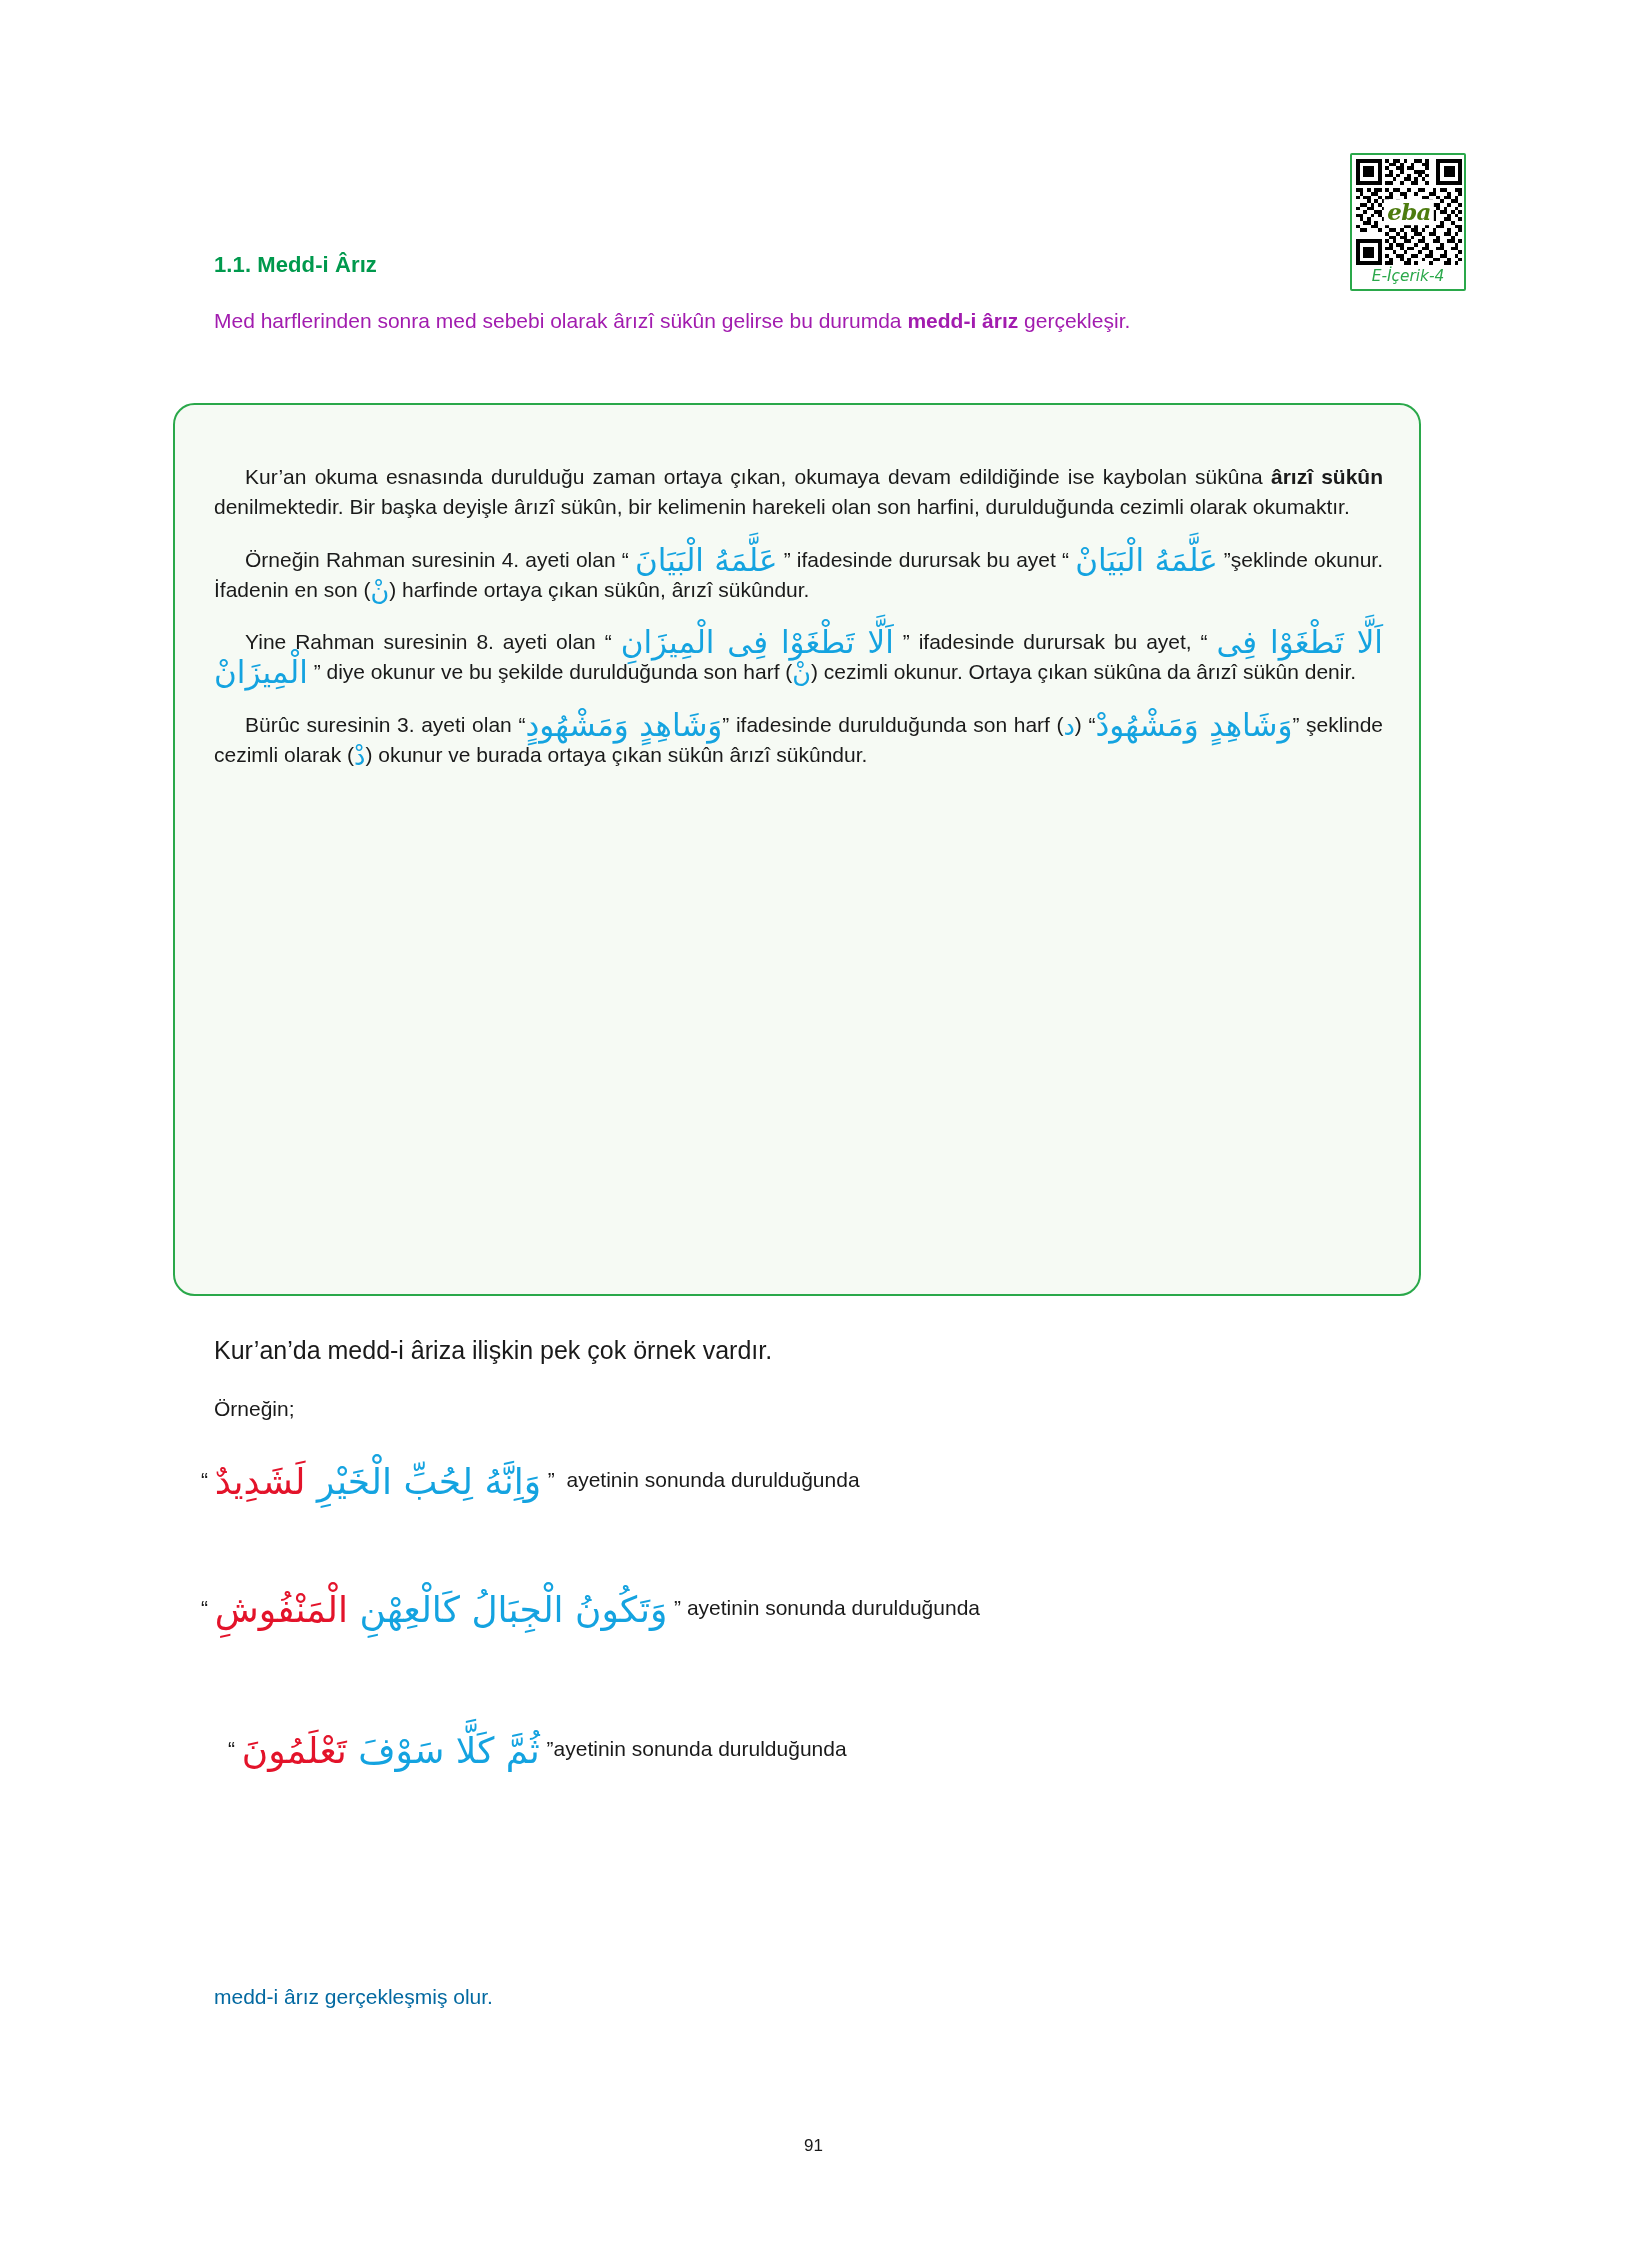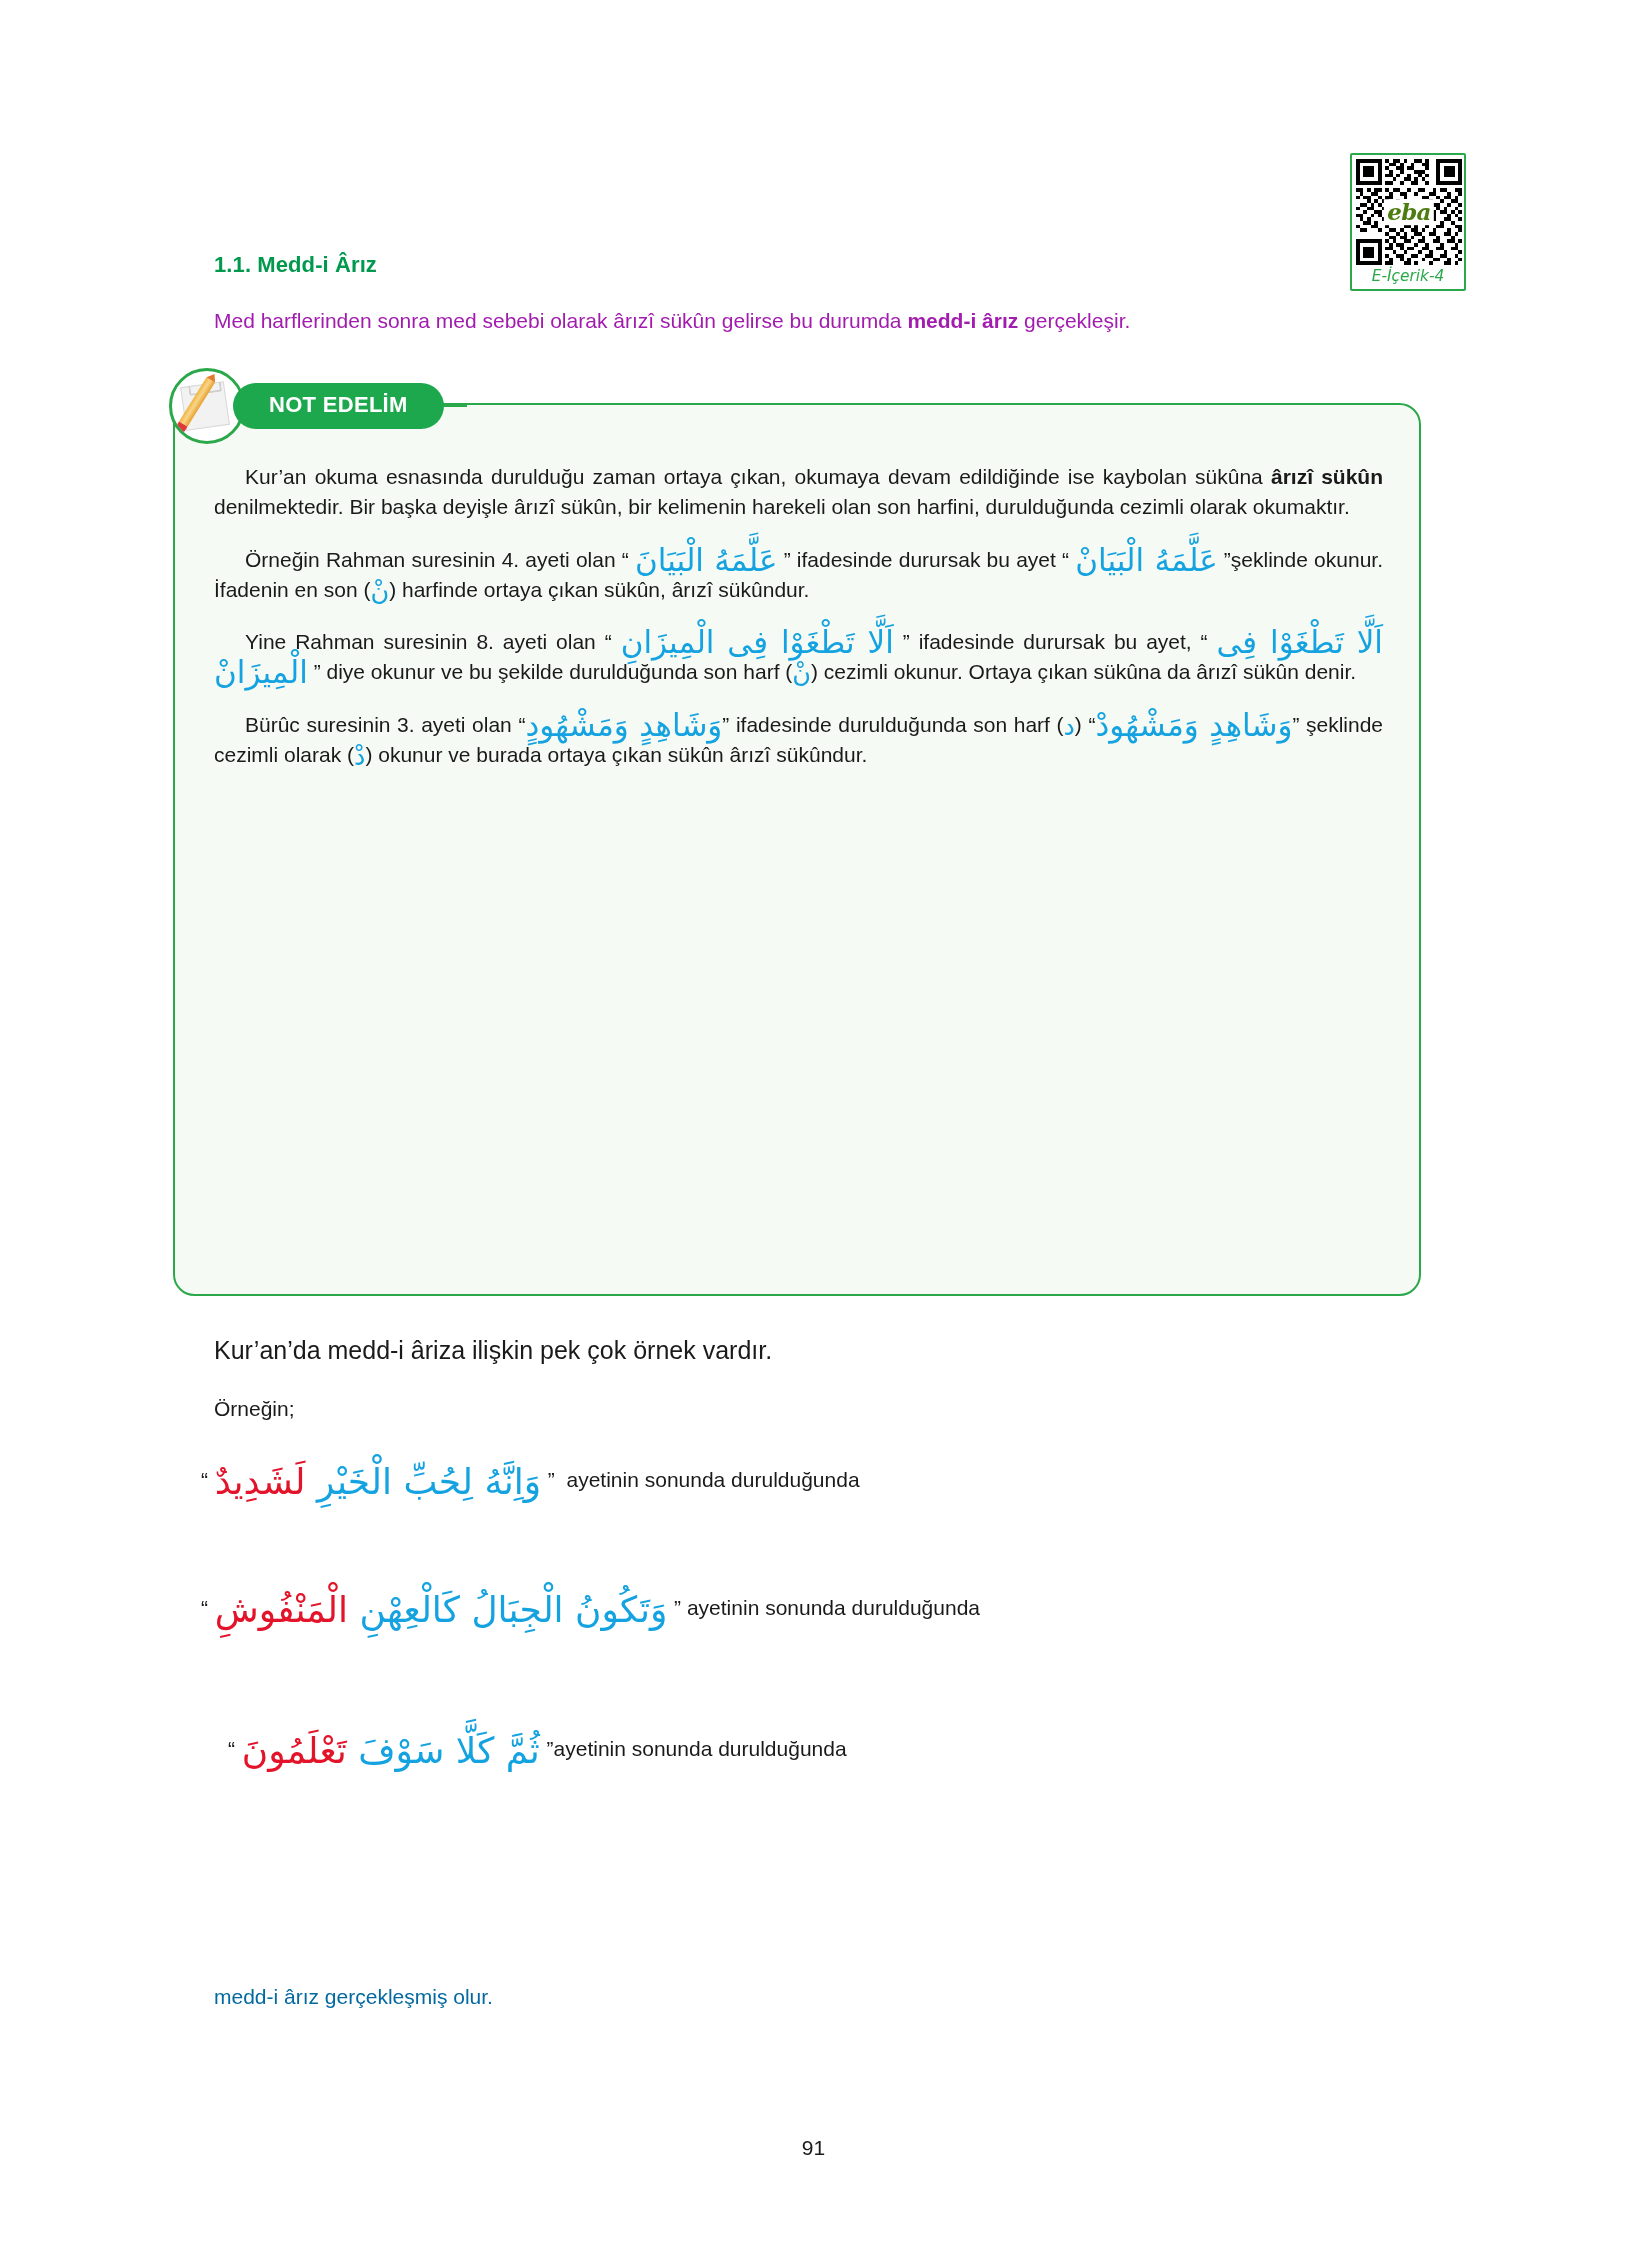--- a/index.html
+++ b/index.html
@@ -278,21 +278,21 @@
     font-size: 21px;
     color: #0369a1;
   }
 
   .page-number {
     position: absolute;
     left: 0;
     right: 0;
     top: 2136px;
     text-align: center;
-    font-size: 21px;
+    font-size: 17px;
     color: #1a1a1a;
   }
 </style>
 </head>
 <body>
 
 <div class="page">
 
   <div class="qr-badge">
     <div class="qr-code">
@@ -502,28 +502,20 @@
   </div>
 
   <div class="section-title">1.1. Medd-i Ârız</div>
 
   <div class="lead-para">
     <span>Med harflerinden sonra med sebebi olarak ârızî sükûn gelirse bu durumda </span><b>medd-i ârız</b><span> gerçekleşir.</span>
   </div>
 
   <div class="note-panel"></div>
 
-  <div class="note-header">
-    <div class="note-icon">
-      <div class="pad"></div>
-      <div class="pencil"></div>
-    </div>
-    <div class="note-pill">NOT EDELİM</div>
-    <div class="note-tail"></div>
-  </div>
 
   <div class="note-body">
     <p class="indent">
       <span>Kur’an okuma esnasında durulduğu zaman ortaya çıkan, okumaya devam edildiğinde ise kaybolan sükûna </span><b>ârızî sükûn</b><span> denilmektedir. Bir başka deyişle ârızî sükûn, bir kelimenin harekeli olan son harfini, durulduğunda cezimli olarak okumaktır.</span>
     </p>
     <p class="indent">
       <span>Örneğin Rahman suresinin 4. ayeti olan “ </span><span class="ar">عَلَّمَهُ الْبَيَانَ</span><span> ” ifadesinde durursak bu ayet “ </span><span class="ar">عَلَّمَهُ الْبَيَانْ</span><span> ”şeklinde okunur. İfadenin en son (</span><span class="ar-sm">نْ</span><span>) harfinde ortaya çıkan sükûn, ârızî sükûndur.</span>
     </p>
     <p class="indent">
       <span>Yine Rahman suresinin 8. ayeti olan “ </span><span class="ar">اَلَّا تَطْغَوْا فِى الْمِيزَانِ</span><span> ” ifadesinde durursak bu ayet, “ </span><span class="ar">اَلَّا تَطْغَوْا فِى الْمِيزَانْ</span><span> ” diye okunur ve bu şekilde durulduğunda son harf (</span><span class="ar-sm">نْ</span><span>) cezimli okunur. Ortaya çıkan sükûna da ârızî sükûn denir.</span>

